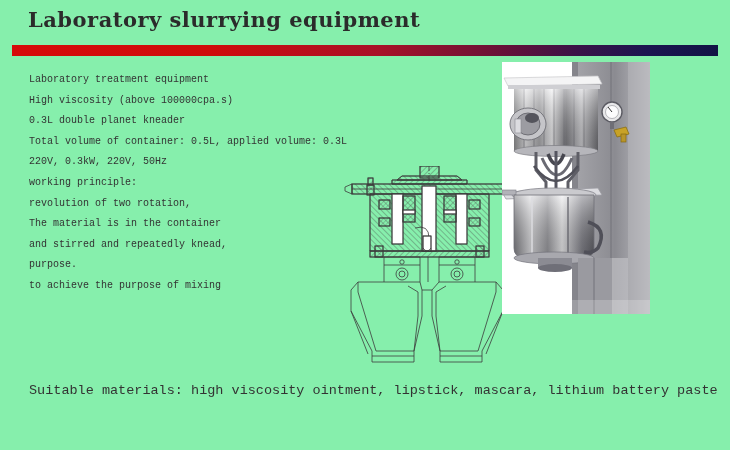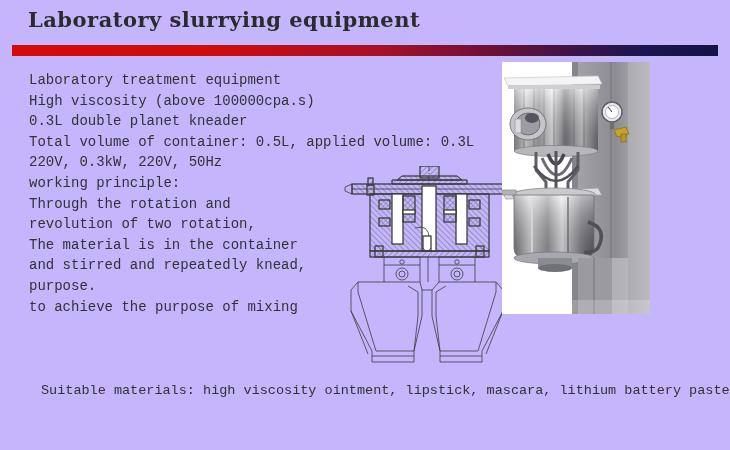--- a/index.html
+++ b/index.html
@@ -11,21 +11,21 @@
     width: 730px;
     height: 450px;
     overflow: hidden;
     font-family: "Liberation Mono", "DejaVu Sans Mono", monospace;
     position: relative;
   }
   #page {
     position: relative;
     width: 730px;
     height: 450px;
-    background: #c4b5fd;
+    background: #86efac;
   }
 
   
   #title {
     position: absolute;
     left: 28px;
     top: 7px;
     font-family: "DejaVu Serif", "Liberation Serif", serif;
     font-size: 21px;
     font-weight: 700;
@@ -53,33 +53,32 @@
 
   
   #spec-block {
     position: absolute;
     left: 29px;
     top: 70px;
     width: 330px;
   }
   .spec-line {
     font-family: "Liberation Mono", "DejaVu Sans Mono", monospace;
-    font-size: 14px;
+    font-size: 10px;
     line-height: 20.6px;
     color: #333333;
     white-space: nowrap;
   }
 
   
   #footer-block {
     position: absolute;
     left: 29px;
     top: 381px;
     width: 680px;
-    margin-left: 12px;
   }
   .footer-line {
     font-family: "Liberation Mono", "DejaVu Sans Mono", monospace;
     font-size: 13.5px;
     line-height: 19.5px;
     color: #333333;
     white-space: nowrap;
   }
 
   
@@ -112,21 +111,20 @@
 
   <div id="rule"></div>
 
   <div id="spec-block">
     <div class="spec-line">Laboratory treatment equipment</div>
     <div class="spec-line">High viscosity (above 100000cpa.s)</div>
     <div class="spec-line">0.3L double planet kneader</div>
     <div class="spec-line">Total volume of container: 0.5L, applied volume: 0.3L</div>
     <div class="spec-line">220V, 0.3kW, 220V, 50Hz</div>
     <div class="spec-line">working principle:</div>
-    <div class="spec-line">Through the rotation and</div>
     <div class="spec-line">revolution of two rotation,</div>
     <div class="spec-line">The material is in the container</div>
     <div class="spec-line">and stirred and repeatedly knead,</div>
     <div class="spec-line">purpose.</div>
     <div class="spec-line">to achieve the purpose of mixing</div>
   </div>
 
   <div id="drawing">
     <svg viewBox="0 0 175 200" width="175" height="200">
       <defs>

